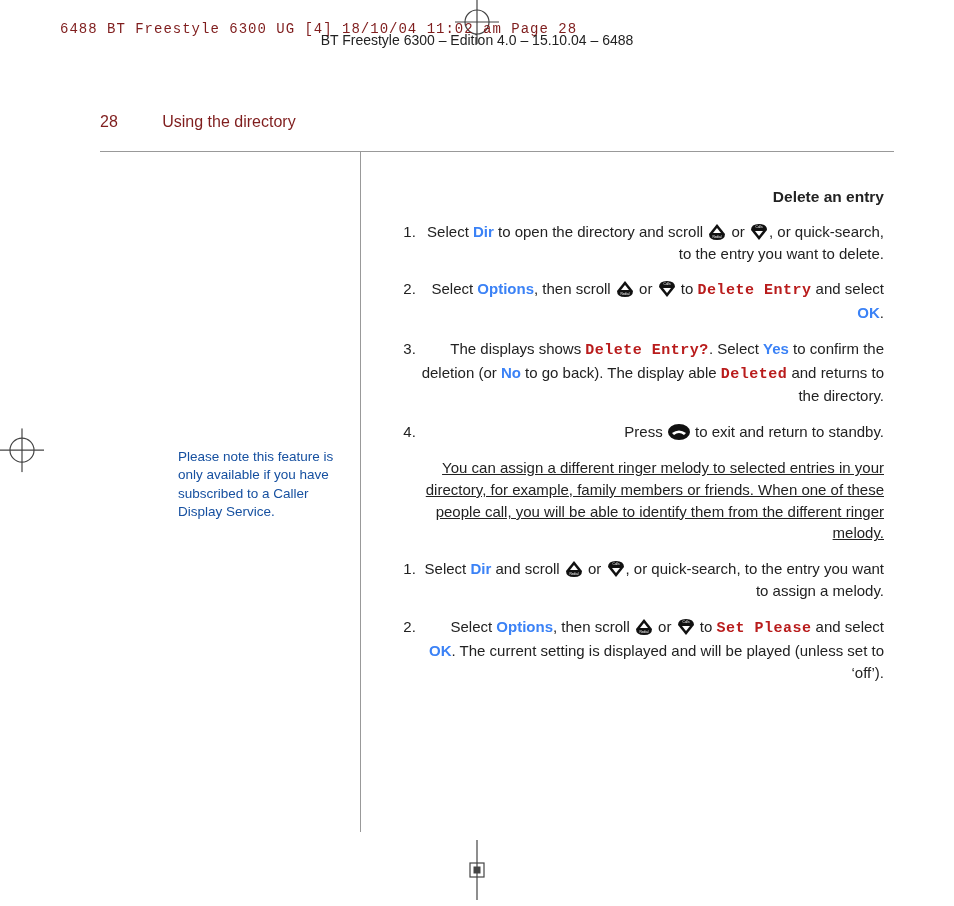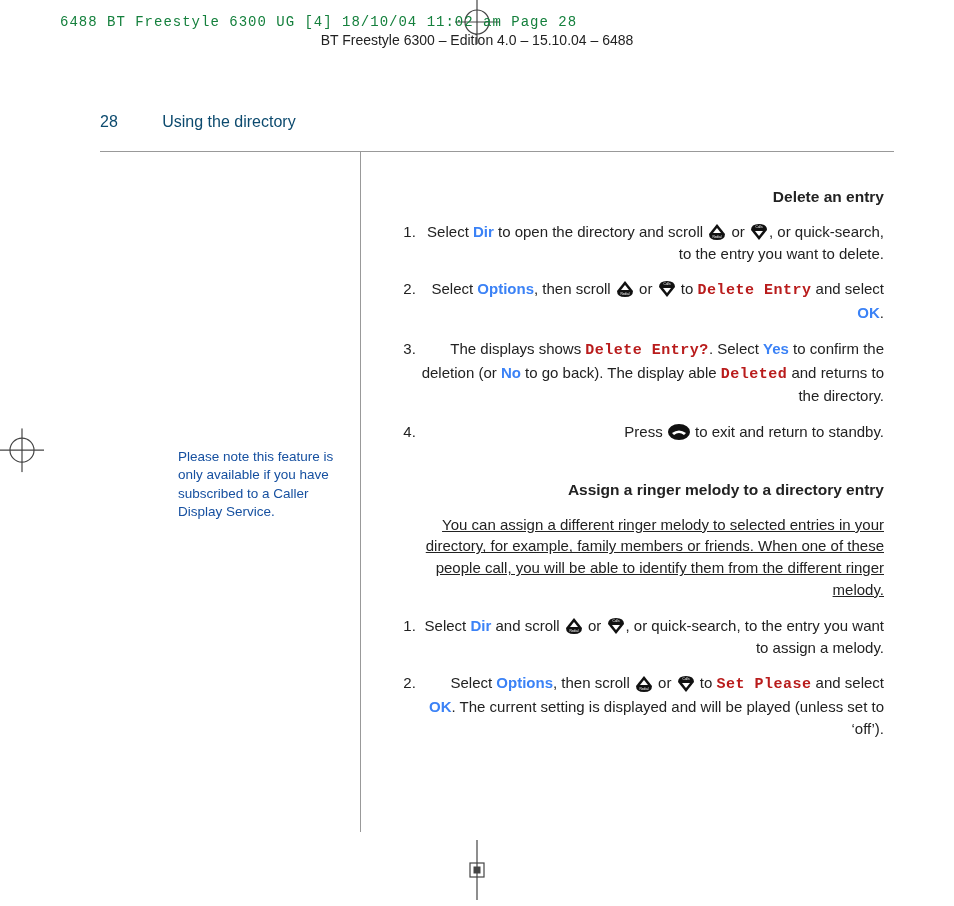--- a/index.html
+++ b/index.html
@@ -10,26 +10,26 @@
     background: #fff;
     font-family: "Helvetica Neue", Arial, sans-serif;
     color: #222;
     font-size: 15px;
     line-height: 1.45;
     position: relative;
     overflow: hidden;
   }
   .crop-header {
     position: absolute;
-    top: 12px;
+    top: 19px;
     left: 60px;
     font-family: "Courier New", monospace;
     letter-spacing: 1px;
     font-size: 14px;
-    color: #15803d;
+    color: #7f1d1d;
   }
   .edition-line {
     position: absolute;
     top: 30px;
     width: 954px;
     text-align: center;
     font-size: 14px;
     color: #222;
   }
   .reg-mark-top {
@@ -45,21 +45,21 @@
     transform: translateY(-50%);
   }
   .page-area {
     position: absolute;
     top: 110px;
     left: 100px;
     right: 60px;
     bottom: 40px;
   }
   .running-head {
-    color: #0c4a6e;
+    color: #7f1d1d;
     font-size: 16px;
     margin-bottom: 18px;
   }
   .running-head .page-num {
     margin-right: 40px;
   }
   .horiz-rule {
     border: none;
     border-top: 1px solid #999;
     margin: 0 0 0 0;
@@ -218,21 +218,20 @@
         <li>
           <span>The displays shows </span><span class="lcd">Delete Entry?</span><span>. Select </span><span class="yes-word">Yes</span><span> to confirm the deletion (or </span><span class="no-word">No</span><span> to go back). The display able </span><span class="lcd">Deleted</span><span> and returns to the directory.</span>
         </li>
         <li>
           <span>Press </span><span class="btn-icon"><svg width="24" height="20" viewBox="0 0 24 20">
                 <use href="#ic-end"></use>
               </svg></span><span> to exit and return to standby.</span>
         </li>
       </ol>
 
-      <div class="heading second">Assign a ringer melody to a directory entry</div>
 
       <p class="para">You can assign a different ringer melody to selected entries in your directory, for example, family members or friends. When one of these people call, you will be able to identify them from the different ringer melody.</p>
 
       <ol class="steps">
         <li>
           <span>Select </span><span class="dir-word">Dir</span><span> and scroll </span><span class="btn-icon"><svg width="20" height="20" viewBox="0 0 20 20">
                 <use href="#ic-up"></use>
               </svg></span><span> or </span><span class="btn-icon"><svg width="20" height="20" viewBox="0 0 20 20">
                 <use href="#ic-down"></use>
               </svg></span><span>, or quick-search, to the entry you want to assign a melody.</span>

